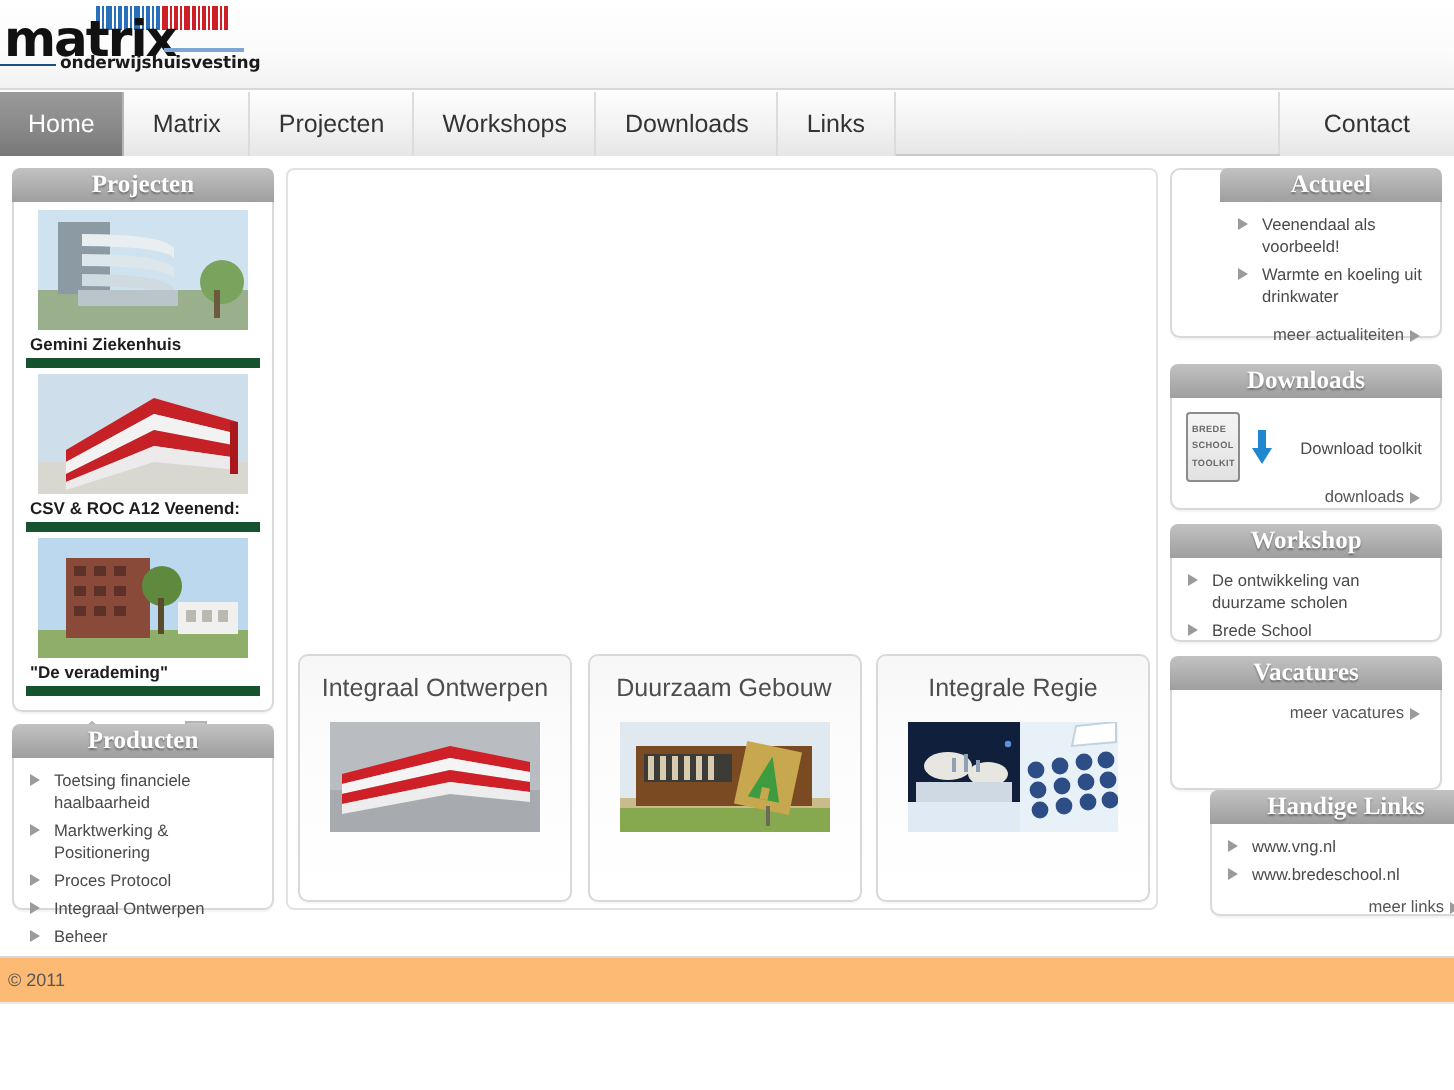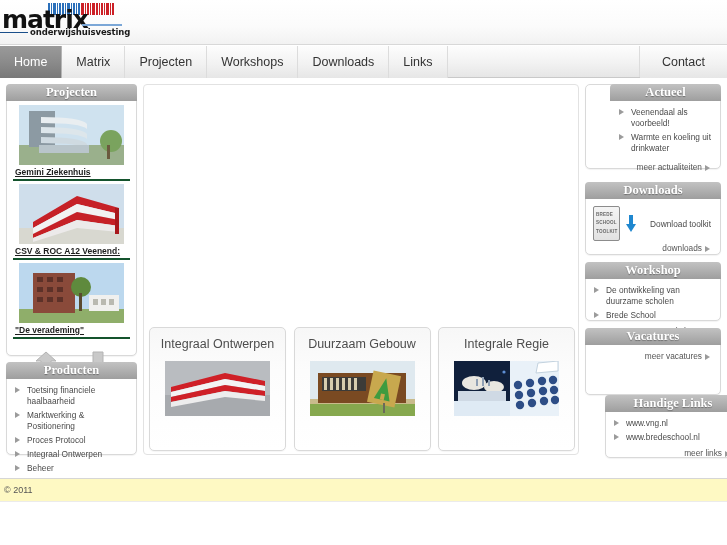--- a/index.html
+++ b/index.html
@@ -103,22 +103,21 @@
     vertical-align: -1px;
   }
 
   
   #panel-projecten { left: 6px; top: 84px; width: 131px; height: 272px; }
   .proj-item { width: 100%; margin-bottom: 3px; cursor: pointer; }
   .proj-thumb { width: 105px; height: 60px; margin: 0 auto; display: block; border: 0; }
   .proj-cap {
     font-size: 8.5px; font-weight: bold; color: #1d1d1d;
     padding: 2px 0 2px 2px; white-space: nowrap; overflow: hidden;
-    border-bottom: 2px solid #14532d;
-    text-decoration: underline;
+    border-bottom: 5px solid #14532d;
   }
   .scrollers { display: flex; justify-content: center; gap: 26px; padding: 7px 0 2px 0; }
   .scroll-arrow { width: 26px; height: 26px; cursor: pointer; }
 
   
   #panel-producten { left: 6px; top: 362px; width: 131px; height: 93px; }
 
   
   #center { position: absolute; left: 143px; top: 84px; width: 436px; height: 371px;
             background: #ffffff; border: 1px solid #e2e2e2; border-radius: 4px; }
@@ -151,21 +150,21 @@
     display: flex; flex-direction: column; justify-content: center;
     line-height: 1.75; padding-left: 2px; letter-spacing: .2px;
   }
   .dl-arrow { width: 12px; height: 20px; }
   .dl-label { font-size: 8.3px; color: #4a4a4a; flex: 1; text-align: right; padding-right: 2px; }
 
   
   .footer {
     position: absolute; left: 0; top: 478px; width: 727px; height: 24px;
     border-top: 1px solid #d6d6d6;
-    background: #fef9c3;
+    background: #fdba74;
     border-bottom: 1px solid #ebebeb;
   }
   .copy { position: absolute; left: 4px; top: 6px; font-size: 9px; color: #555; }
 </style>
 </head>
 <body>
 
 <div id="page">
 
   <div class="header">

